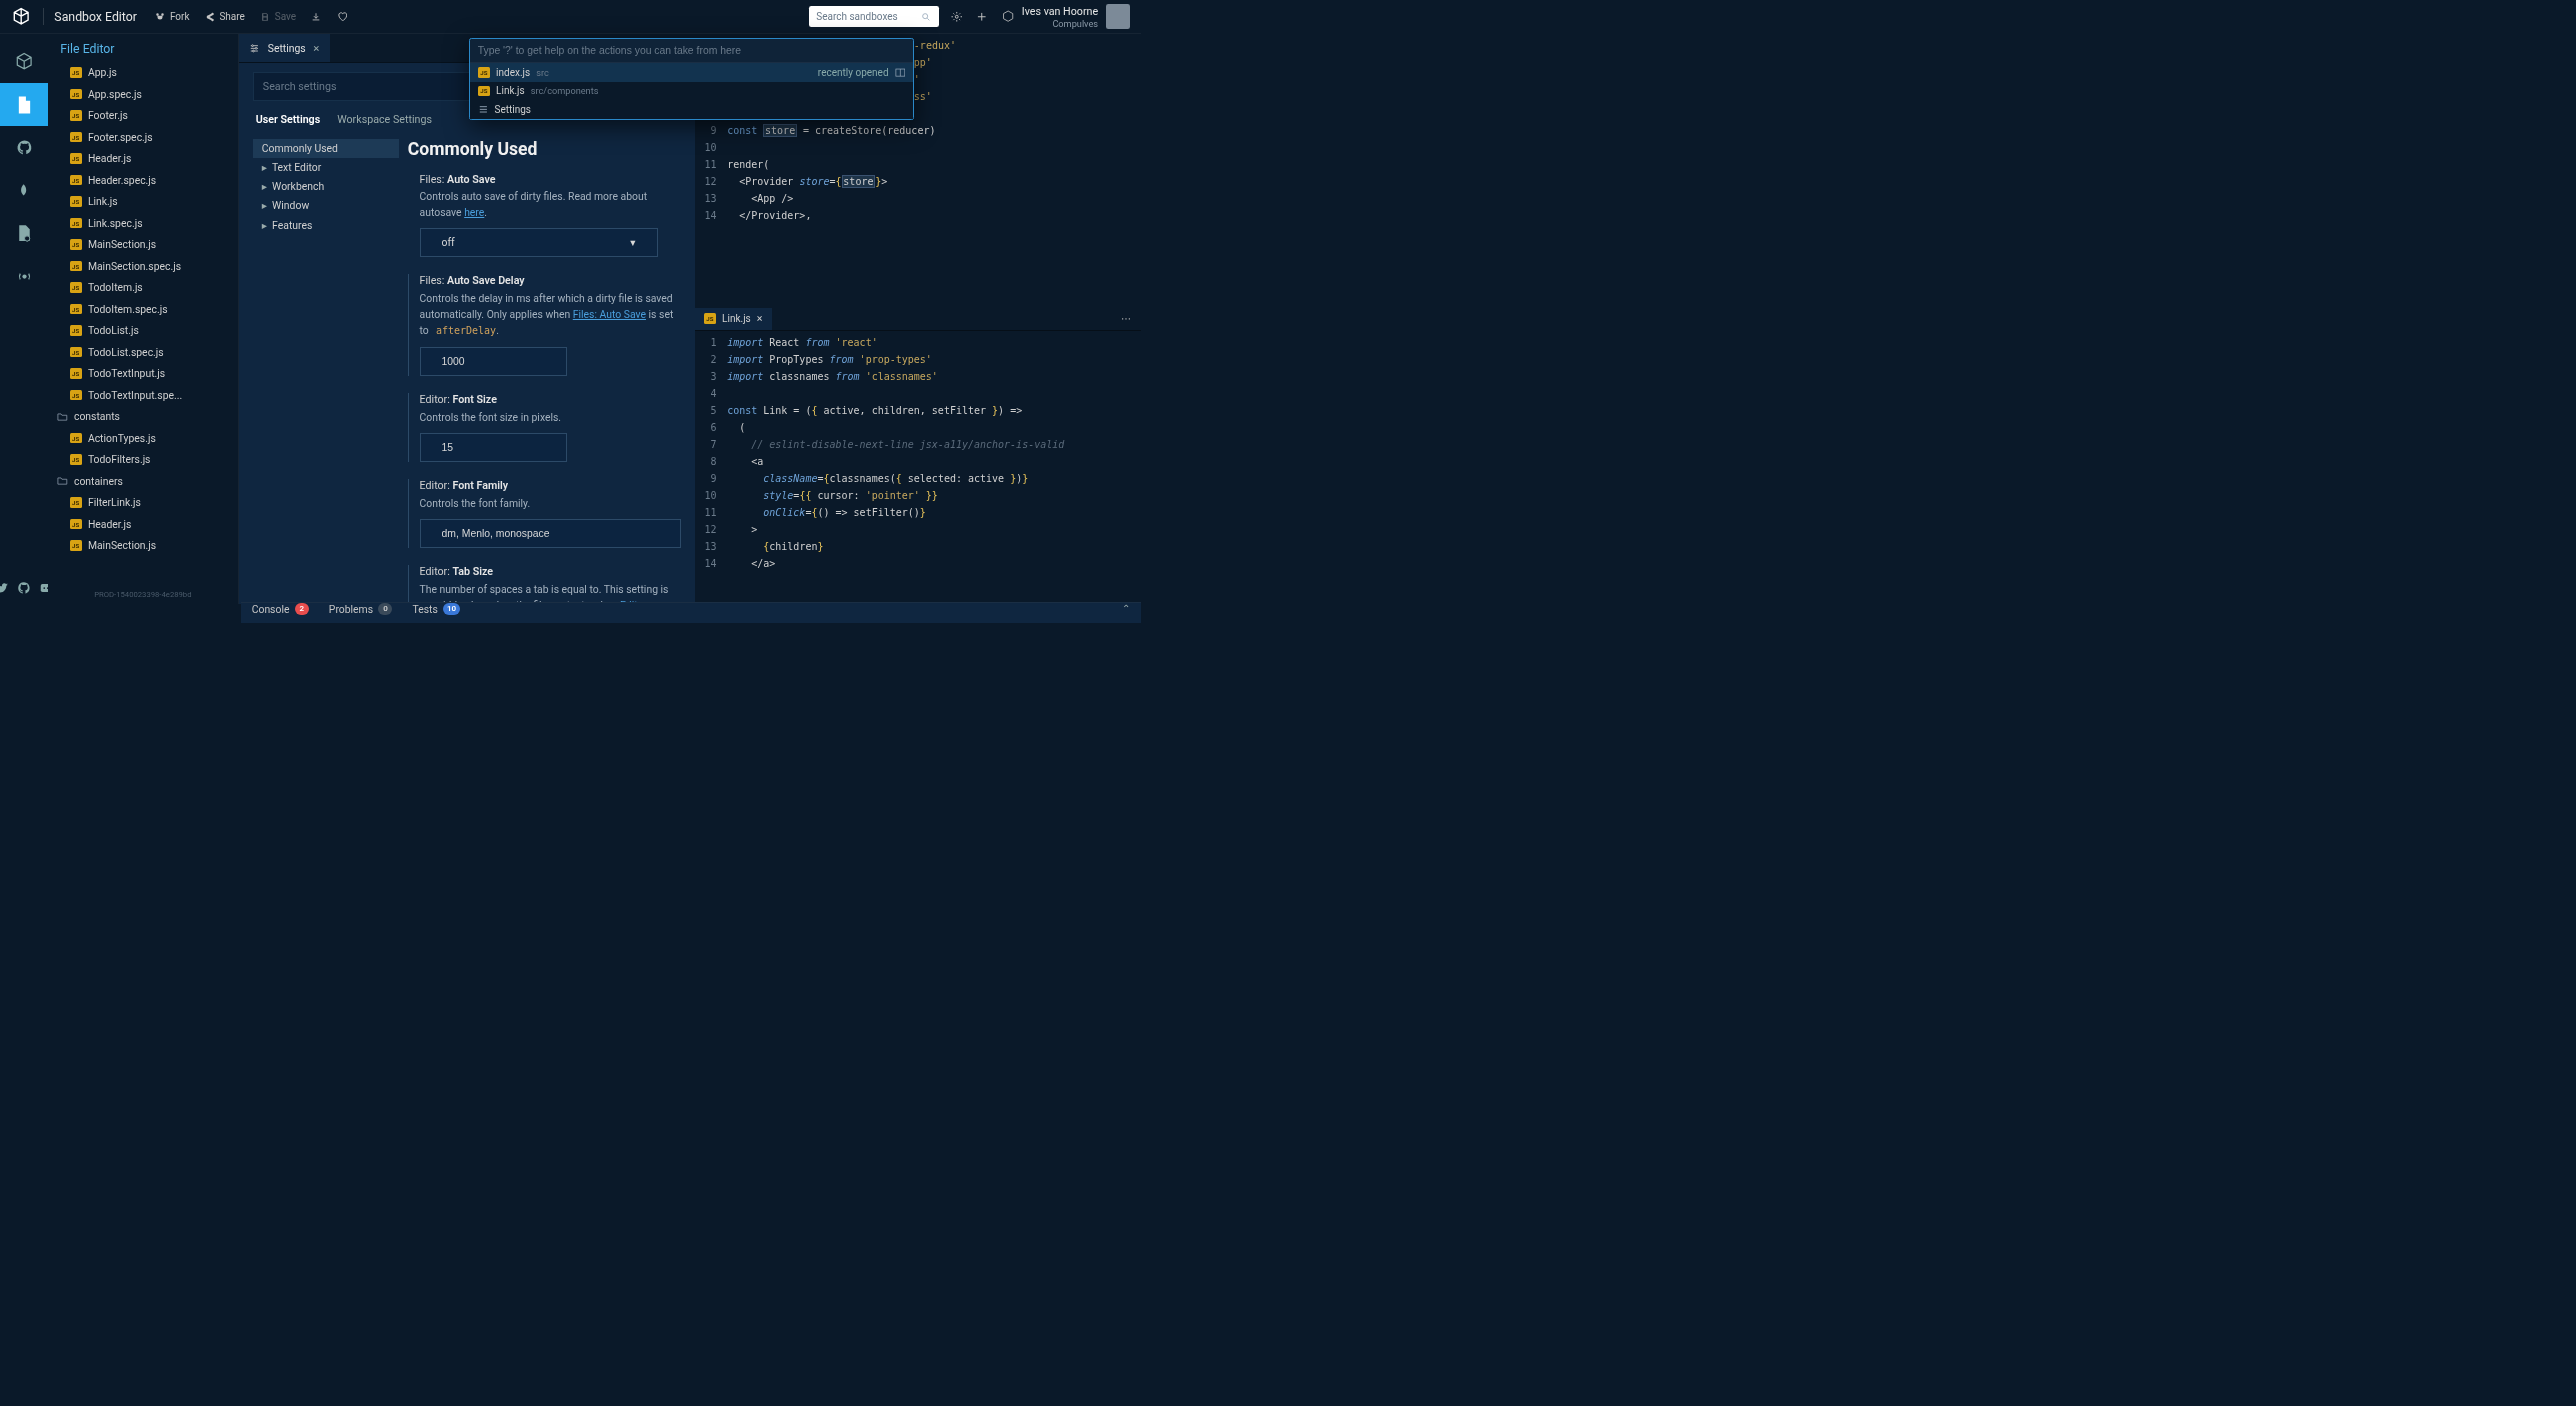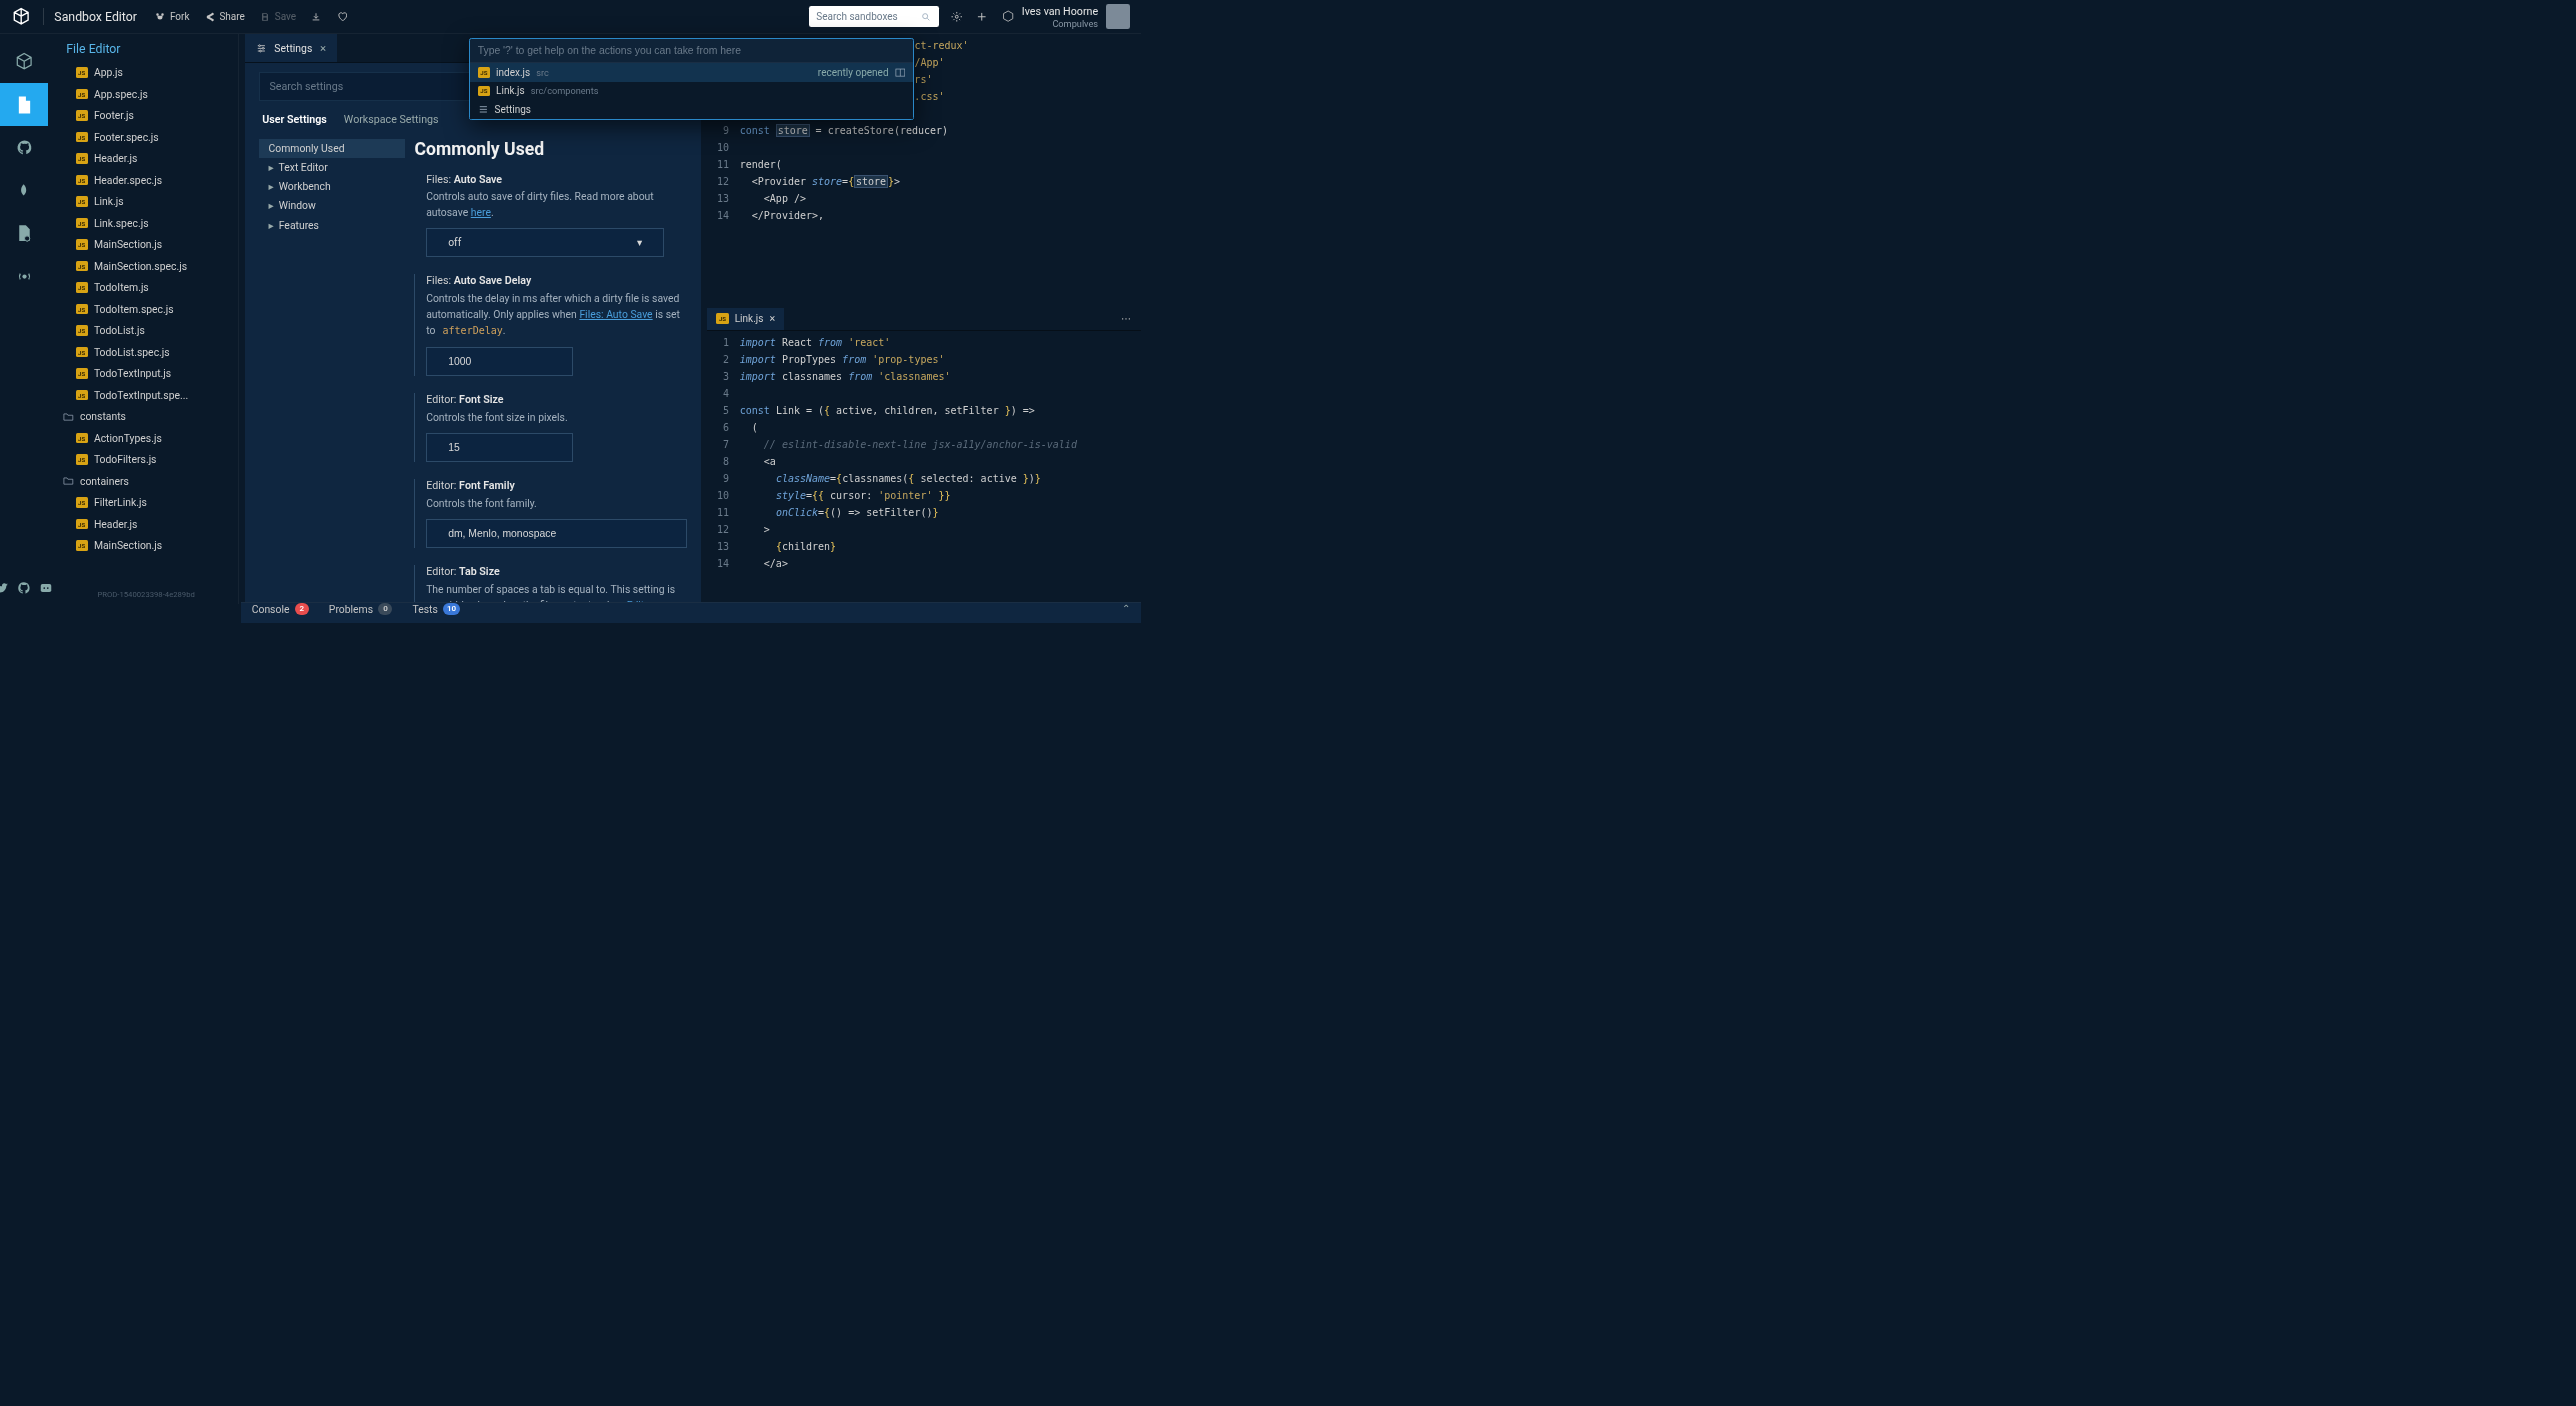--- a/index.html
+++ b/index.html
@@ -37,21 +37,21 @@
   border-radius: 2.3px; font-size: 10px; color: #8aa;
 }
 .search-sandboxes .ph { flex: 1; color: #6a7a8a; }
 .top-right { display: flex; align-items: center; gap: 14px; margin-left: 12.3px; }
 .user-block { display: flex; align-items: center; gap: 7.7px; margin-left: 7.7px; }
 .user-text { text-align: right; }
 .user-name { font-size: 10.7px; color: #e6e6e6; }
 .user-sub { font-size: 9.2px; color: #8a98a6; }
 .avatar { width: 24.5px; height: 24.5px; background: #7c8a98; border-radius: 2.3px; }
 
-.main { display: flex; height: 570px; gap: 6px; }
+.main { display: flex; height: 570px; }
 .rail {
   width: 48px; background: #0a1929;
   display: flex; flex-direction: column; align-items: center; padding-top: 6.1px;
 }
 .rail-item {
   width: 48px; height: 43px; display: flex; align-items: center; justify-content: center;
   cursor: pointer; color: #7a8a9a;
 }
 .rail-item.active { background: #24a9ef; color: #fff; }
 .rail-bottom { margin-top: auto; padding-bottom: 9.2px; display: flex; gap: 7.7px; }

